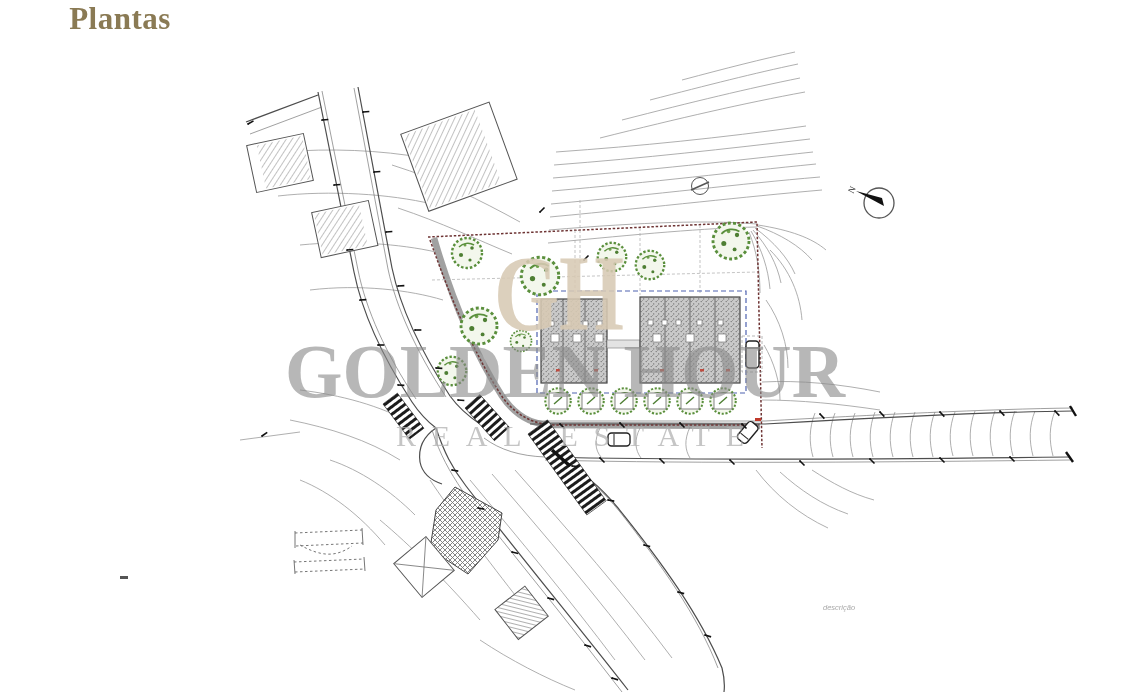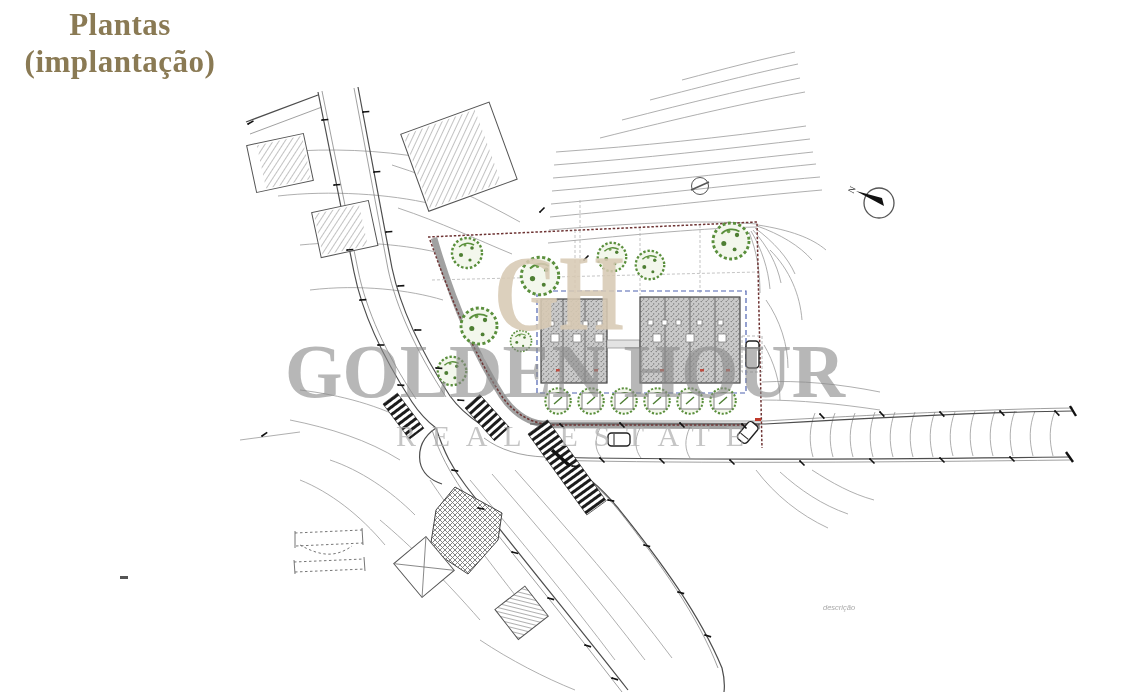--- a/index.html
+++ b/index.html
@@ -4,39 +4,38 @@
 <style>
   :root{
     --title:#8a7a54; --watermark-monogram:#d8cab4; --watermark-text:#8c8c8c;
     --watermark-sub:#b2b2b2; --boundary:#6e3434; --setback:#4f63b0;
     --tree:#5a8f3c; --tree-fill:#f3f7ec; --roof-dot:#6e6e6e; --roof-base:#c9c9c9;
     --hatch:#8f8f8f; --line:#4d4d4d; --contour:#9a9a9a; --curb:#8a8a8a; --accent-red:#c0392b;
   }
   html,body{margin:0;padding:0;}
   body{width:1129px;height:692px;background:#ffffff;overflow:hidden;position:relative;
        font-family:"Liberation Serif", serif;}
-  .page-title{position:absolute;left:16px;top:6px;width:208px;text-align:center;
+  .page-title{position:absolute;left:16px;top:0;width:208px;text-align:center;
     color:var(--title);font-weight:bold;font-size:31px;line-height:37px;letter-spacing:.5px;}
   svg.plan{position:absolute;left:0;top:0;}
   text{font-family:"Liberation Serif", serif;}
   .wm1{fill:var(--watermark-text);opacity:.62;font-weight:bold;}
   .wm2{fill:var(--watermark-sub);opacity:.75;}
   .wmG{fill:var(--watermark-monogram);opacity:.88;font-weight:bold;}
   .cap{fill:#a8a8a8;font-style:italic;font-family:"Liberation Sans",sans-serif;}
   .cl{stroke:var(--contour);stroke-width:.8;fill:none;}
   .rd{stroke:var(--line);stroke-width:1.2;fill:none;}
   .rd2{stroke:#777;stroke-width:.7;fill:none;}
   .bnd{stroke:var(--boundary);stroke-width:1.5;fill:none;stroke-dasharray:2.5 1.8;}
 </style>
 </head>
 <body>
 
 <div class="page-title">
   <div>Plantas</div>
-  <div>(implantação)</div>
 </div>
 
 <svg class="plan" width="1129" height="692" viewBox="0 0 1129 692">
   <defs>
     <pattern id="hatch" width="5" height="5" patternTransform="rotate(45)" patternUnits="userSpaceOnUse">
       <rect width="5" height="5" fill="#ffffff"></rect>
       <line x1="0" y1="0" x2="0" y2="5" style="stroke:var(--hatch)" stroke-width="1.1"></line>
     </pattern>
     <pattern id="hatchD" width="4" height="4" patternTransform="rotate(-38)" patternUnits="userSpaceOnUse">
       <rect width="4" height="4" fill="#ffffff"></rect>

